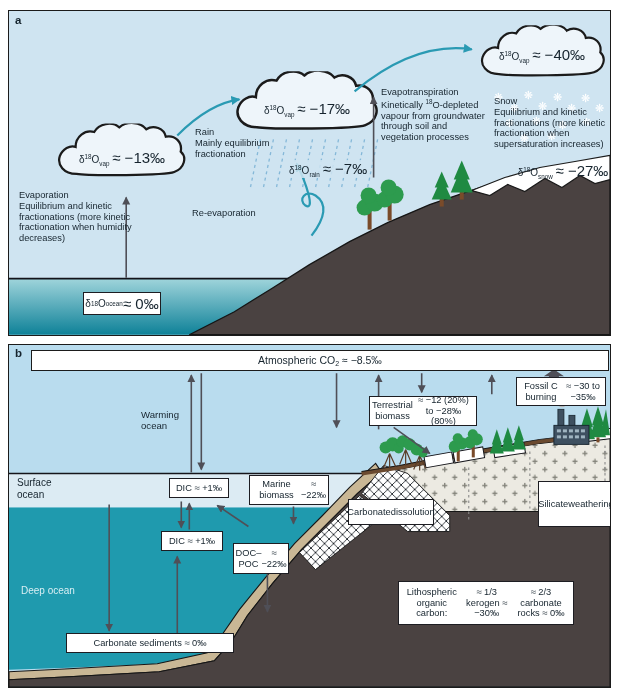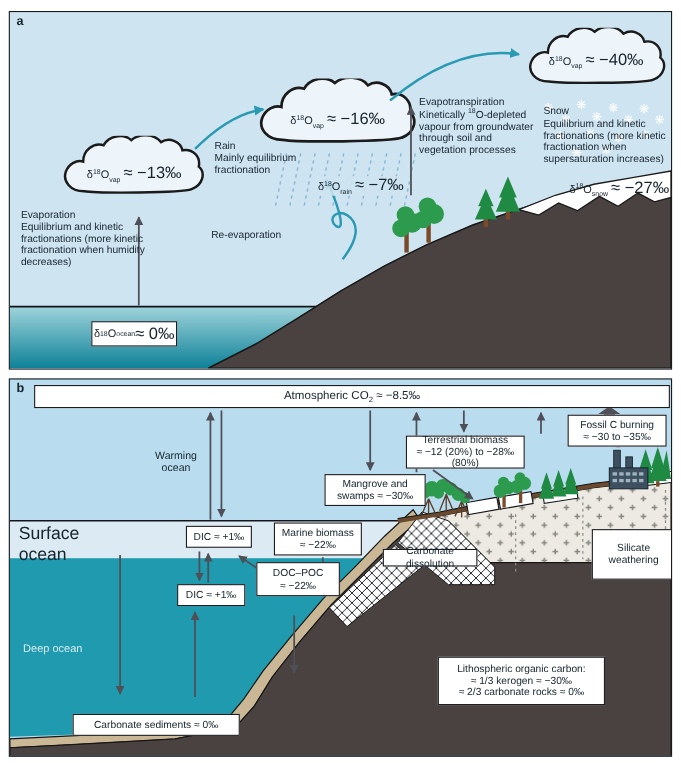--- a/index.html
+++ b/index.html
@@ -6,21 +6,21 @@
   body{width:619px;height:694px;background:#ffffff;position:relative;
        font-family:"Liberation Sans",sans-serif;color:#16242e;}
   .panel{position:absolute;border:1.5px solid #1b1b1b;box-sizing:border-box;overflow:hidden}
   #panel-a{left:8px;top:10px;width:603px;height:326px;background:#cfe4f1}
   #panel-b{left:8px;top:344px;width:603px;height:344px;background:#b9dcee}
   svg.bg{position:absolute;left:0;top:0;width:100%;height:100%;display:block}
   .panel-tag{position:absolute;font-weight:bold;font-size:11.5px;z-index:5}
   .lbl{position:absolute;font-size:9.3px;line-height:1.16;z-index:4}
   .hd{font-weight:normal;display:block}
   .box{position:absolute;background:#ffffff;border:1.2px solid #1d1d22;display:flex;
-       flex-direction:column;align-items:center;justify-content:center;text-align:center;
+       align-items:center;justify-content:center;text-align:center;
        font-size:9.3px;line-height:1.14;box-sizing:border-box;padding:1px 2px;z-index:4}
   .iso{position:absolute;font-size:10px;white-space:nowrap;text-align:center;z-index:4}
   .iso sup{font-size:6.3px;vertical-align:4px}
   .iso sub{font-size:6.3px;vertical-align:-3px}
   .iso .val{font-size:15px}
   .banner{position:absolute;background:#fff;border:1.3px solid #1b1b1b;display:flex;
        align-items:center;justify-content:center;font-size:10.5px;box-sizing:border-box;z-index:4}
   .banner sub{font-size:7px;vertical-align:-2px}
   .deep-lbl{color:#d8eef3}
   .rainlbl{background:rgba(207,228,241,.85);padding:0 2px}
@@ -141,21 +141,21 @@
   </div>
   <div class="lbl" style="left:485px;top:85px;width:122px">
     <span class="hd">Snow</span>
     <span>Equilibrium and kinetic fractionations (more kinetic fractionation when supersaturation increases)</span>
   </div>
 
   <div class="iso" style="left:58px;top:138px;width:110px">
     <span>δ</span><sup>18</sup><span>O</span><sub>vap</sub> <span class="val">≈ −13‰</span>
   </div>
   <div class="iso" style="left:243px;top:89px;width:110px">
-    <span>δ</span><sup>18</sup><span>O</span><sub>vap</sub> <span class="val">≈ −16‰</span>
+    <span>δ</span><sup>18</sup><span>O</span><sub>vap</sub> <span class="val">≈ −17‰</span>
   </div>
   <div class="iso" style="left:478px;top:35px;width:110px">
     <span>δ</span><sup>18</sup><span>O</span><sub>vap</sub> <span class="val">≈ −40‰</span>
   </div>
   <div class="iso rainlbl" style="left:278px;top:149px">
     <span>δ</span><sup>18</sup><span>O</span><sub>rain</sub> <span class="val">≈ −7‰</span>
   </div>
   <div class="iso" style="left:506px;top:151px;width:96px">
     <span>δ</span><sup>18</sup><span>O</span><sub>snow</sub> <span class="val">≈ −27‰</span>
   </div>
@@ -302,63 +302,59 @@
     </g>
     <polygon points="539,36 539,31 534,31 544,24 554,31 549,31 549,36" fill="#4f4f57"></polygon>
   </svg>
 
   <div class="panel-tag" style="left:6px;top:2px">b</div>
 
   <div class="banner" style="left:22px;top:5px;width:578px;height:21px">
     <span><span>Atmospheric CO</span><sub>2</sub><span> ≈ −8.5‰</span></span>
   </div>
 
-  <div class="lbl" style="left:120px;top:64px;width:62px;text-align:center;font-size:9.6px">
+  <div class="lbl" style="left:132px;top:64px;width:62px;text-align:left;font-size:9.6px">
     <span>Warming</span><br><span>ocean</span>
   </div>
-  <div class="lbl" style="left:8px;top:132px;width:48px;font-size:16px">
+  <div class="lbl" style="left:8px;top:132px;width:48px;font-size:10px">
     <span>Surface</span><br><span>ocean</span>
   </div>
   <div class="lbl deep-lbl" style="left:12px;top:240px;font-size:10px">Deep ocean</div>
 
   <div class="box" style="left:160px;top:133px;width:60px;height:20px">
     <span>DIC ≈ +1‰</span>
   </div>
   <div class="box" style="left:240px;top:130px;width:80px;height:30px">
     <span>Marine biomass</span>
       <span>≈ −22‰</span>
   </div>
   <div class="box" style="left:152px;top:186px;width:62px;height:20px">
     <span>DIC ≈ +1‰</span>
   </div>
-  <div class="box" style="left:224px;top:166px;width:76px;height:31px">
+  <div class="box" style="left:224px;top:198px;width:56px;height:31px">
     <span>DOC–POC</span>
       <span>≈ −22‰</span>
   </div>
-  <div class="box" style="left:57px;top:304px;width:152px;height:20px">
+  <div class="box" style="left:57px;top:288px;width:168px;height:20px">
     <span>Carbonate sediments ≈ 0‰</span>
-  </div>
-  <div class="box" style="left:286px;top:86px;width:92px;height:29px">
-    <span>Mangrove and</span>
-      <span>swamps ≈ −30‰</span>
   </div>
   <div class="box" style="left:360px;top:51px;width:108px;height:30px">
     <span>Terrestrial biomass</span>
       <span>≈ −12 (20%) to −28‰ (80%)</span>
   </div>
   <div class="box" style="left:507px;top:32px;width:90px;height:29px">
     <span>Fossil C burning</span>
       <span>≈ −30 to −35‰</span>
   </div>
-  <div class="box" style="left:339px;top:154px;width:86px;height:16px">
+  <div class="box" style="left:339px;top:154px;width:86px;height:26px">
     <span>Carbonate</span>
       <span>dissolution</span>
   </div>
   <div class="box" style="left:529px;top:136px;width:76px;height:46px">
     <span>Silicate</span>
       <span>weathering</span>
   </div>
-  <div class="box" style="left:389px;top:252px;width:152px;height:44px">
+  <div class="box" style="left:389px;top:236px;width:176px;height:44px">
     <span>Lithospheric organic carbon:</span>
       <span>≈ 1/3 kerogen ≈ −30‰</span>
       <span>≈ 2/3 carbonate rocks ≈ 0‰</span>
   </div>
 </div>
 
 </body></html>

